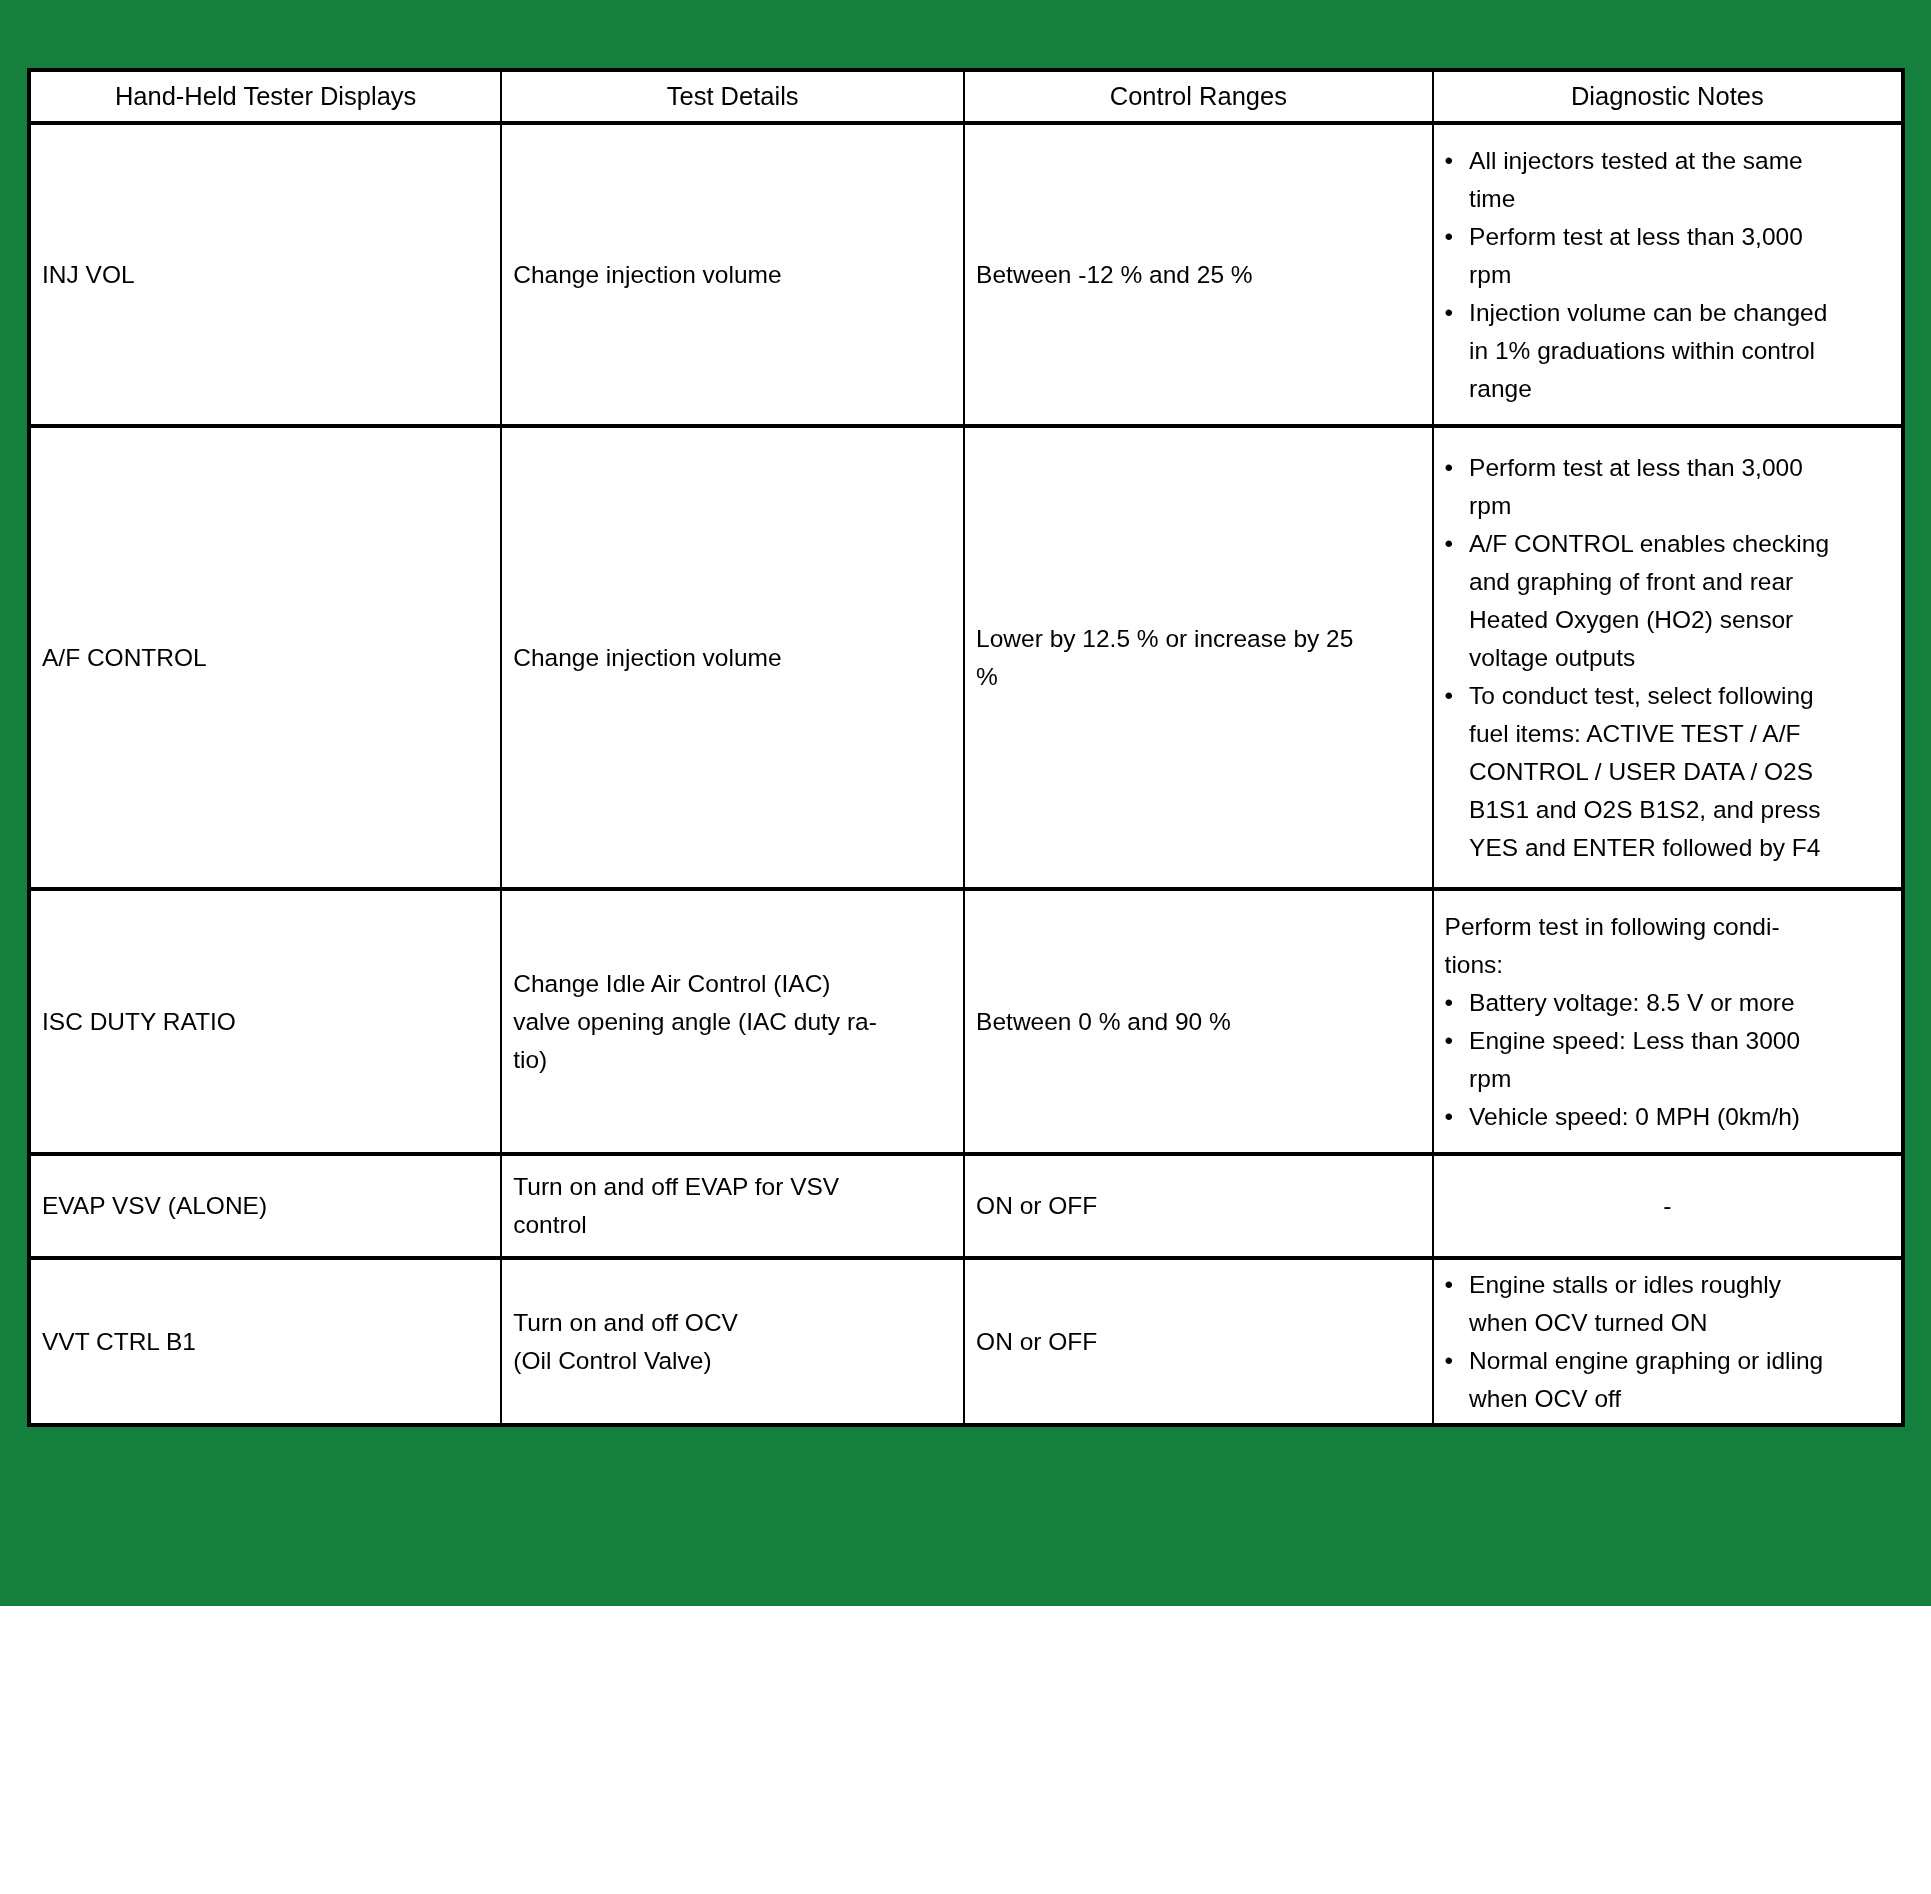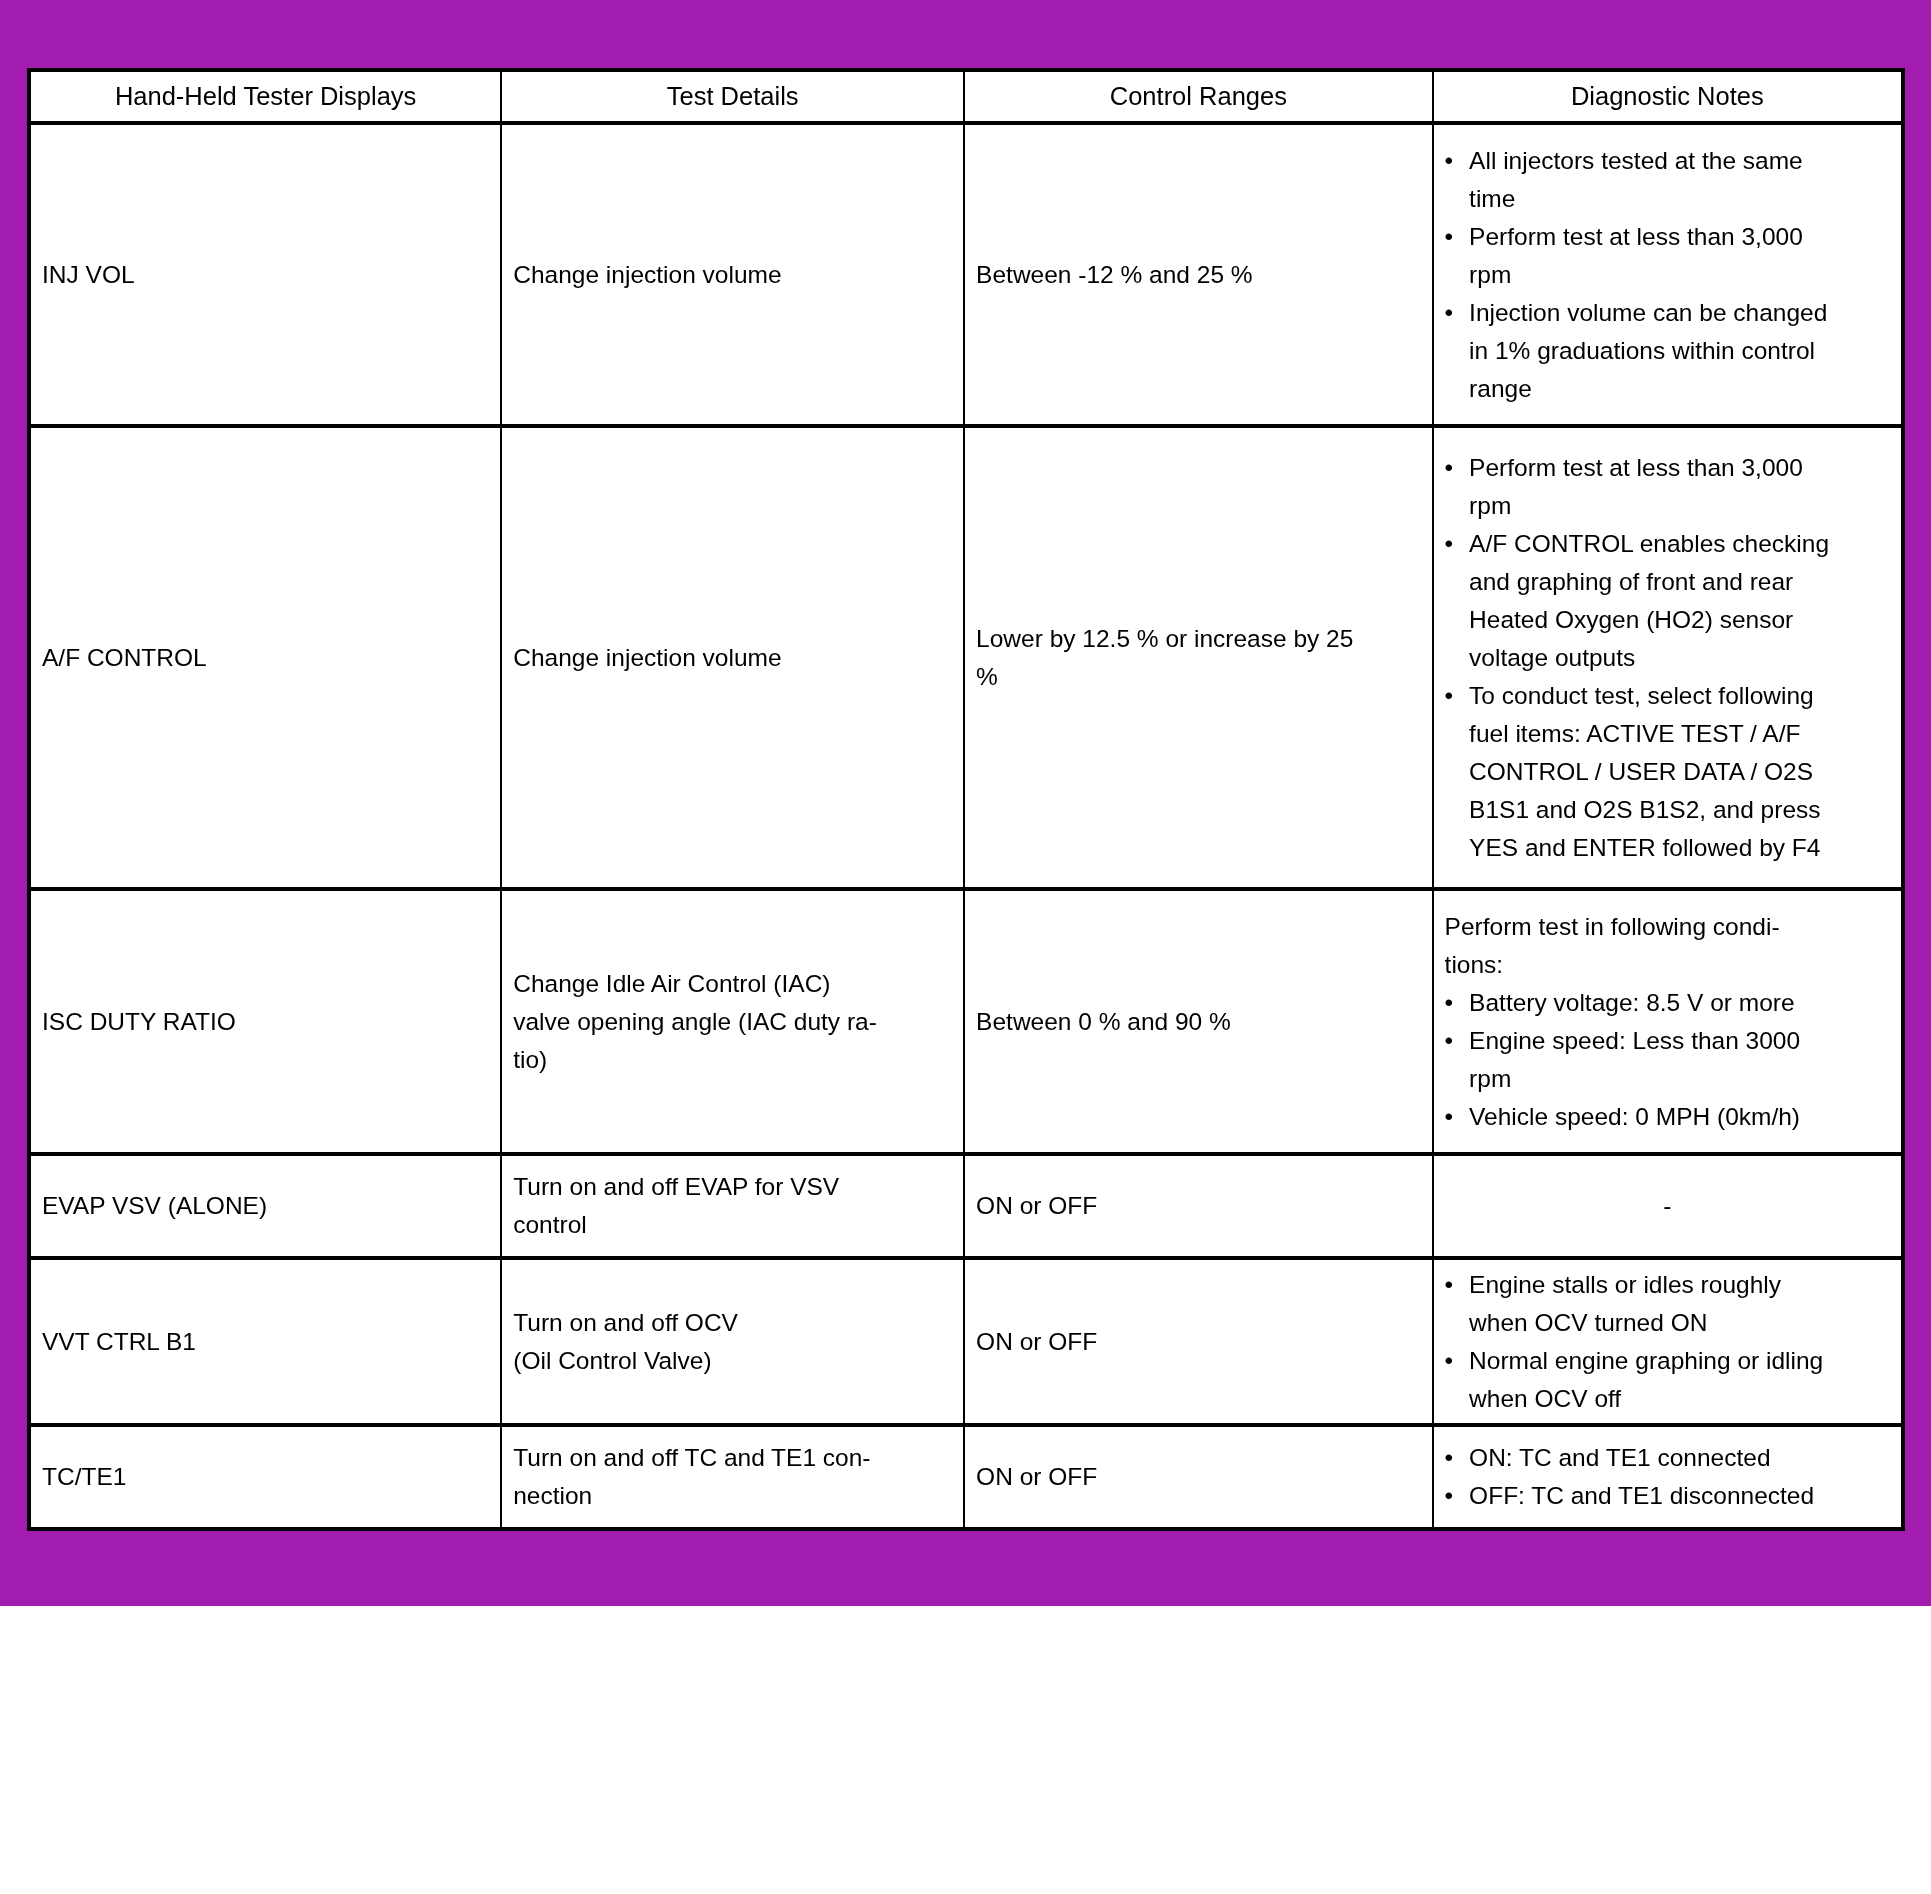--- a/index.html
+++ b/index.html
@@ -1,20 +1,20 @@
 <!DOCTYPE html>
 <html style="font-size:14.5px"><head>
 <meta charset="utf-8">
 <style>
   html, body { margin: 0; padding: 0; background: #ffffff; }
   .page {
     position: relative;
     width: 1931px;
     height: 1606px;
-    background: #a21caf;
+    background: #15803d;
     color: #000000;
     font-family: "Liberation Sans", "DejaVu Sans", sans-serif;
     overflow: hidden;
   }
   table.data-table {
     position: absolute;
     left: 27px;
     top: 68px;
     width: 1878px;
     border-collapse: collapse;
@@ -181,33 +181,17 @@
               <span class="bullet-text">Engine stalls or idles roughly
 when OCV turned ON</span>
             </div>
             <div class="bullet-item">
               <span class="bullet-marker">•</span>
               <span class="bullet-text">Normal engine graphing or idling
 when OCV off</span>
             </div>
           </td>
         </tr>
-        <tr>
-          <td class="c-display">TC/TE1</td>
-          <td class="c-test pre">Turn on and off TC and TE1 con-
-nection</td>
-          <td class="c-range pre">ON or OFF</td>
-          <td class="c-notes">
-            <div class="bullet-item">
-              <span class="bullet-marker">•</span>
-              <span class="bullet-text">ON: TC and TE1 connected</span>
-            </div>
-            <div class="bullet-item">
-              <span class="bullet-marker">•</span>
-              <span class="bullet-text">OFF: TC and TE1 disconnected</span>
-            </div>
-          </td>
-        </tr>
       </tbody>
   </table>
   <div class="figure-id">G03095709</div>
 </div>
 
 
 </body></html>

